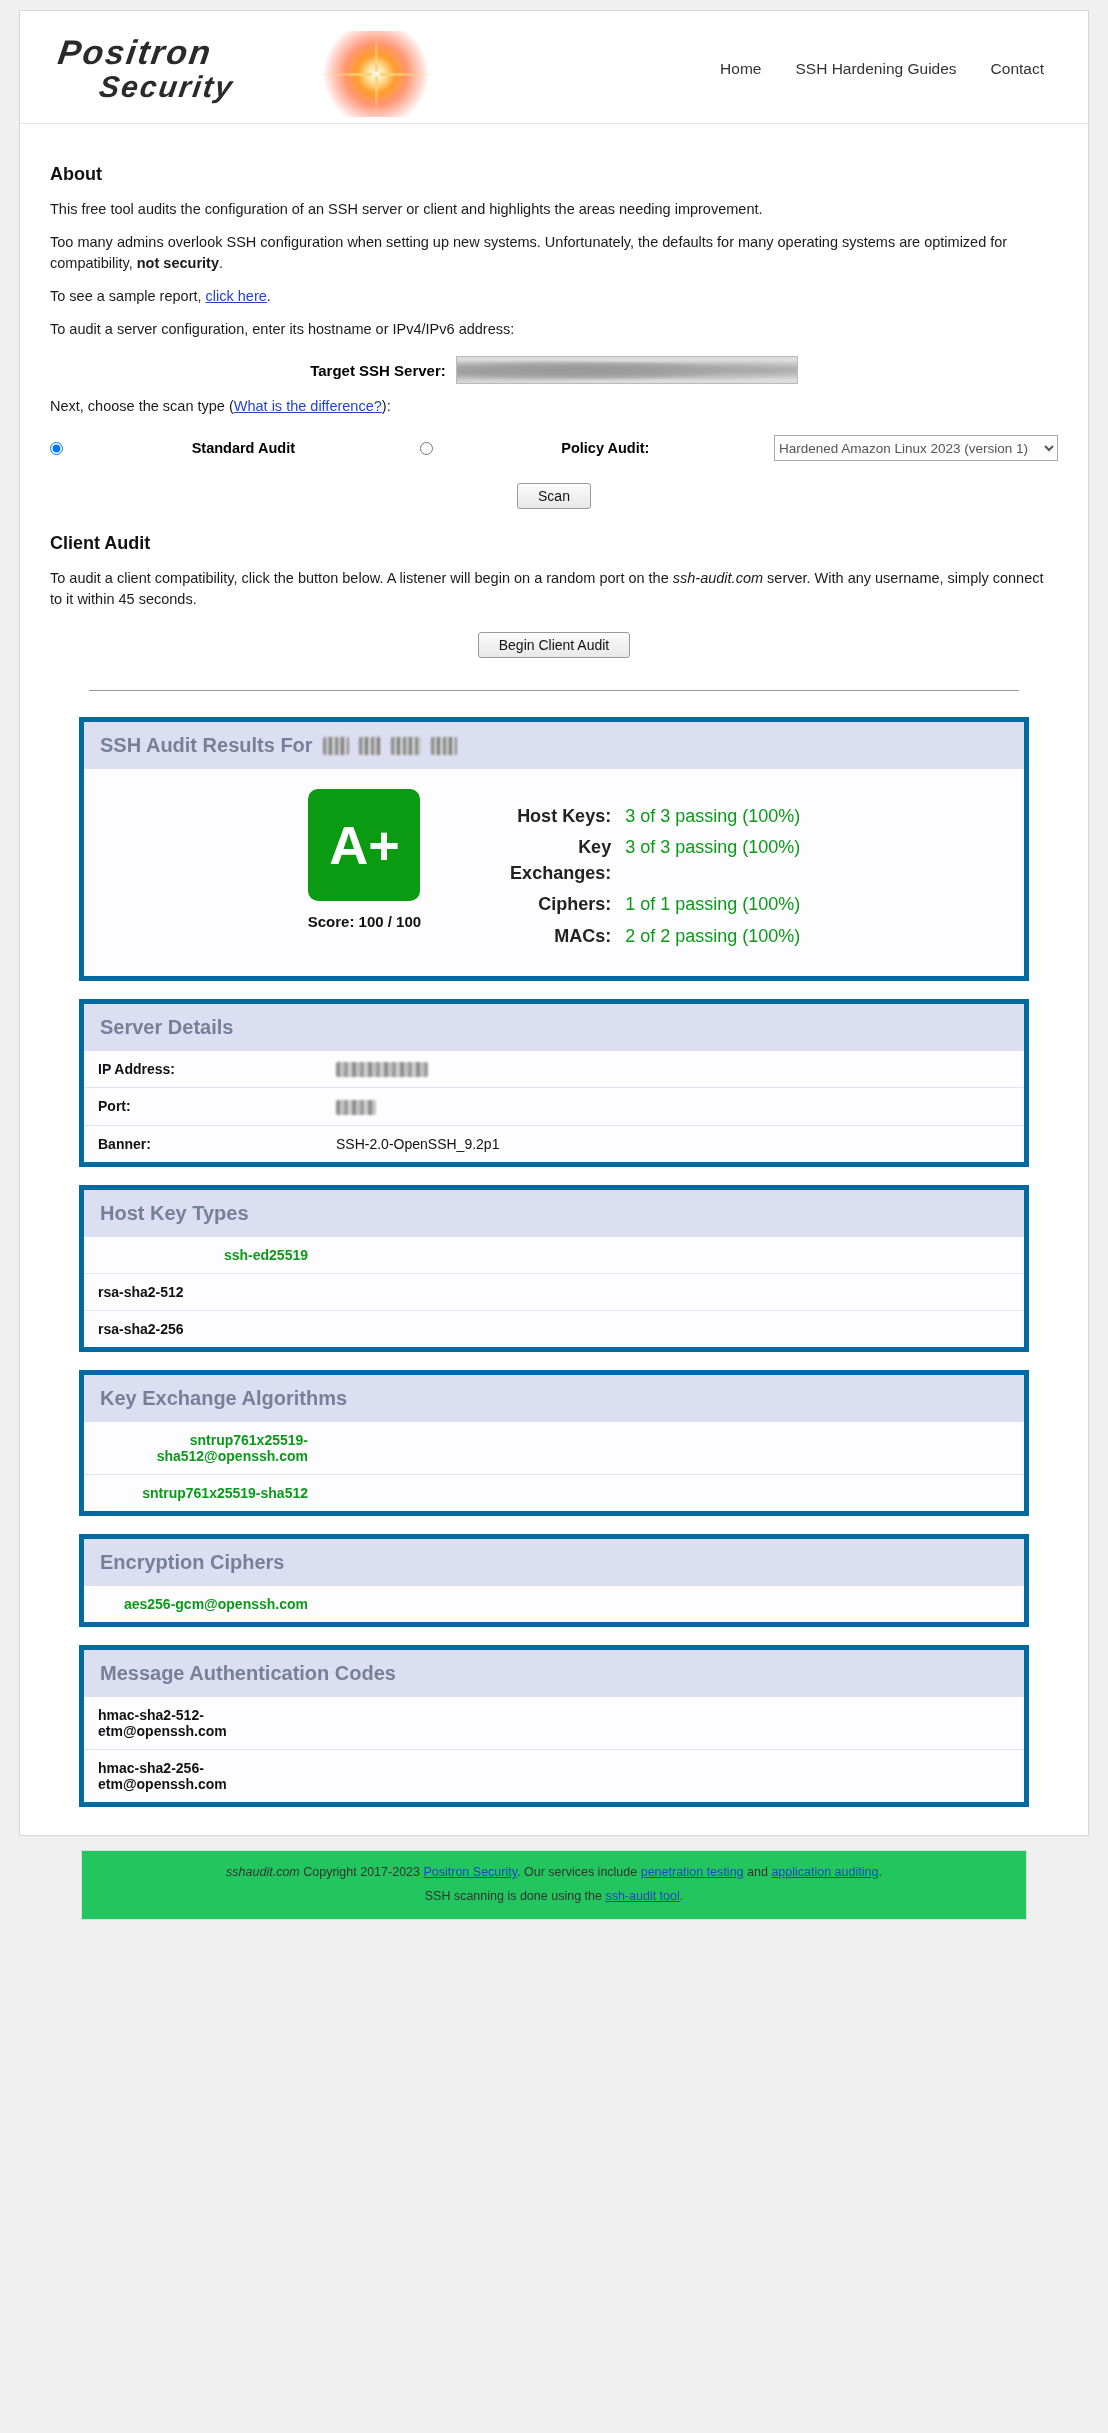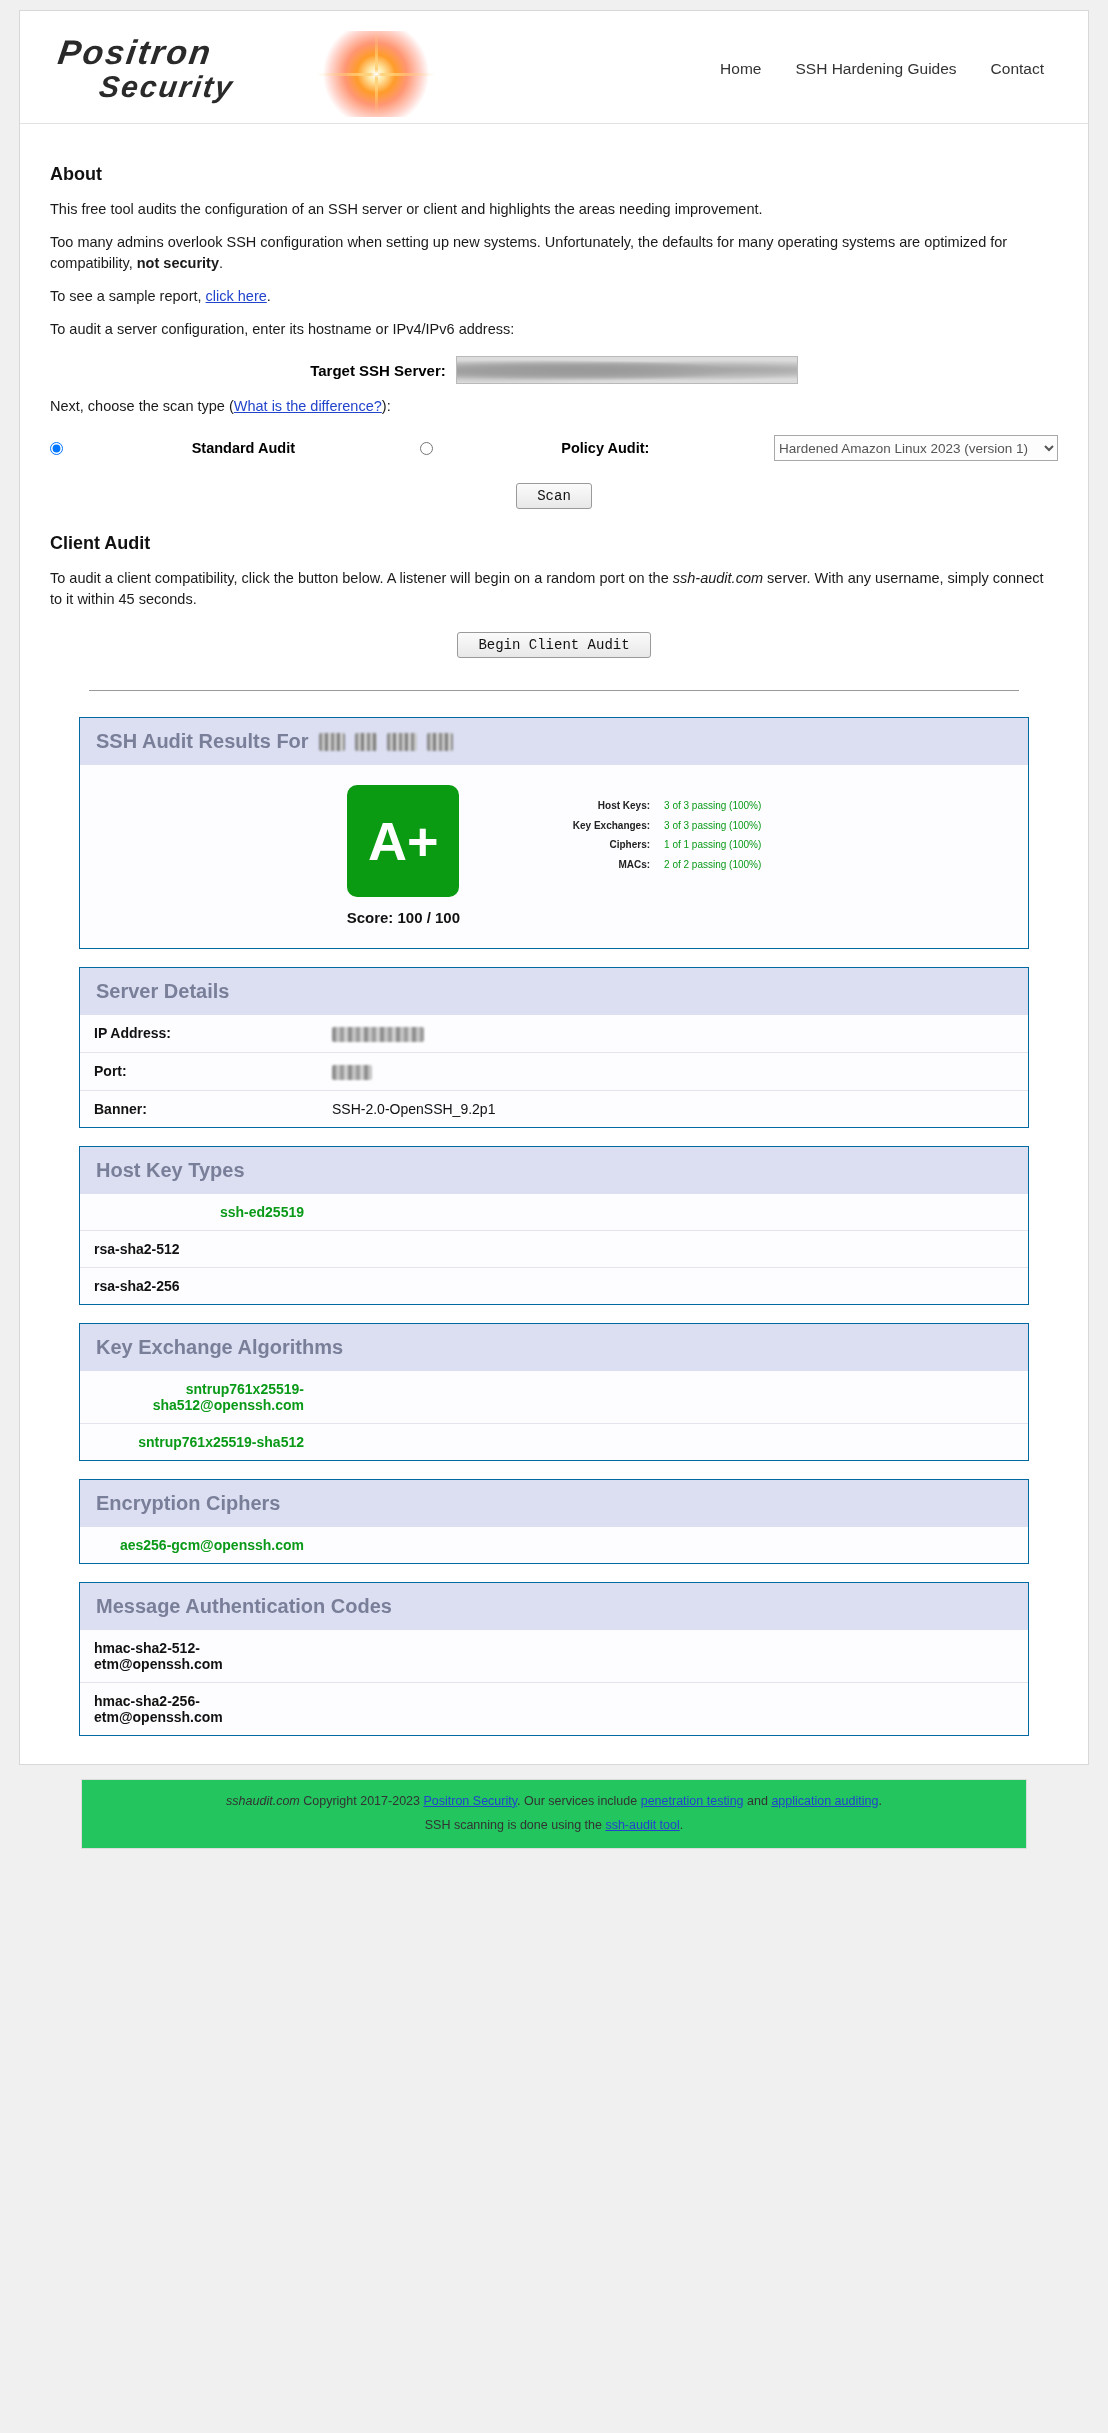--- a/index.html
+++ b/index.html
@@ -145,21 +145,21 @@
   .scan-options input[type=radio] { margin: 0 4px 0 0; vertical-align: middle; }
   select.policy {
     width: 284px;
     height: 26px;
     font-size: 13.5px;
     color: #555;
     border: 1px solid #a9a9a9;
     background: #fdfdfd;
   }
   .btn {
-    font-family: Liberation Mono, monospace;
+    font-family: Liberation Sans, sans-serif;
     font-size: 14px;
     padding: 4px 20px;
     border: 1px solid #9a9a9a;
     border-radius: 3px;
     background: linear-gradient(#fbfbfb, #e8e8e8);
     color: #111;
     cursor: pointer;
   }
   .btn-row { text-align: center; margin: 22px 0 6px 0; }
 
@@ -167,21 +167,21 @@
     width: 930px;
     border: none;
     border-top: 1px solid #9a9a9a;
     margin: 32px auto 26px auto;
   }
 
   
   .panel {
     width: 950px;
     margin: 0 auto 18px auto;
-    border: 1px solid #0369a1;
+    border: 5px solid #0369a1;
     background: #fdfdff;
     box-sizing: border-box;
   }
   .panel-head {
     background: #dcdff2;
     padding: 12px 16px;
     font-size: 20px;
     font-weight: bold;
     color: #7a7f99;
   }
@@ -225,21 +225,21 @@
     font-size: 15px;
     font-weight: bold;
     margin-top: 12px;
     color: #111;
   }
   .stats {
     padding-top: 14px;
   }
   .stat-row {
     display: flex;
-    font-size: 10px;
+    font-size: 18px;
     line-height: 1.45;
     margin-bottom: 5px;
   }
   .stat-label {
     width: 130px;
     text-align: right;
     font-weight: bold;
     color: #222;
     padding-right: 14px;
   }

